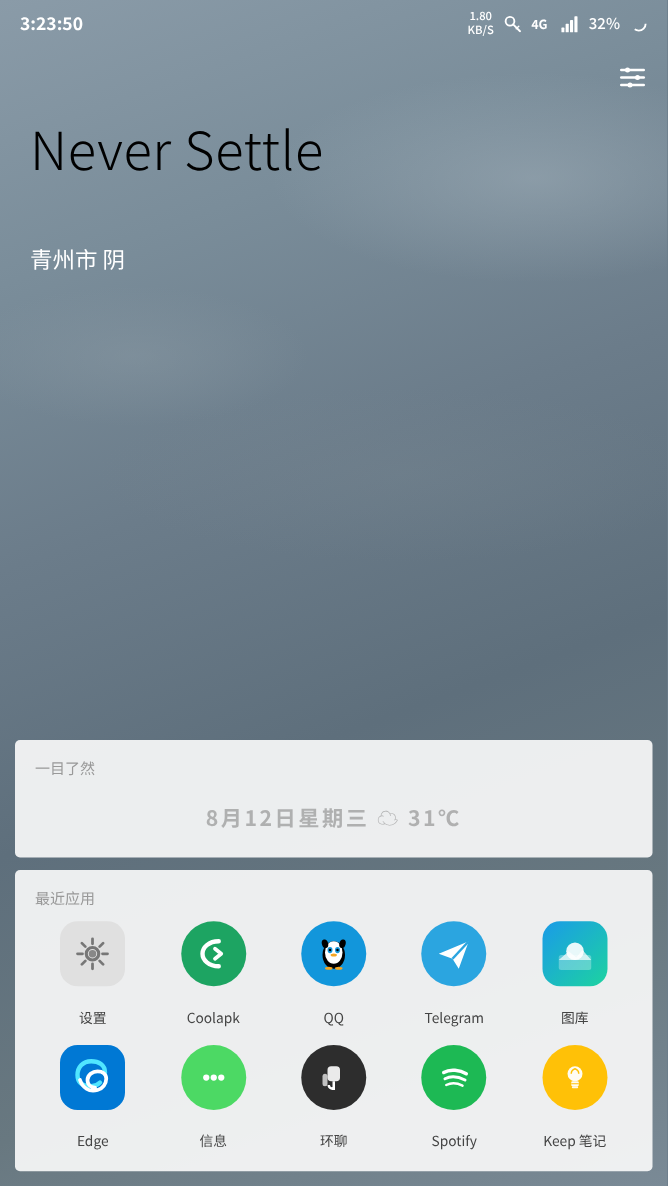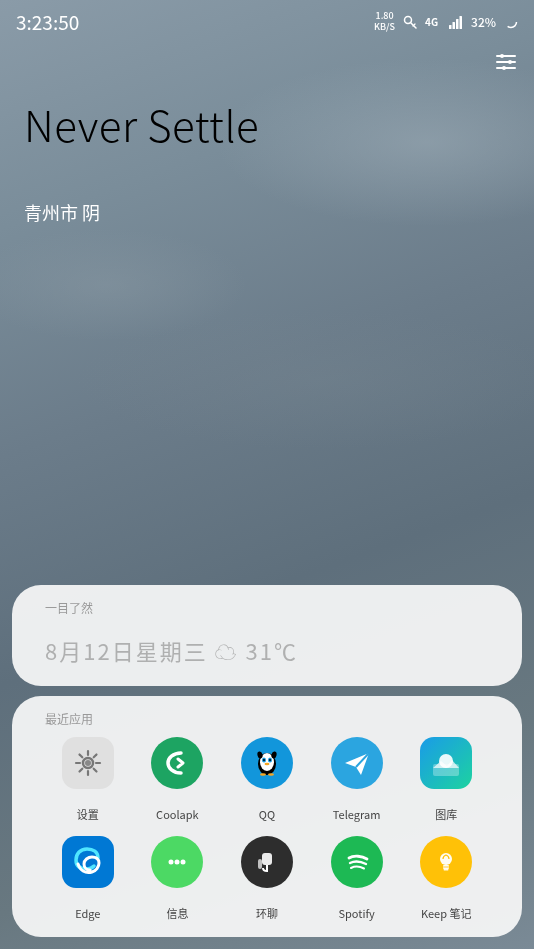--- a/index.html
+++ b/index.html
@@ -34,21 +34,21 @@
       position: relative;
       z-index: 10;
       display: flex;
       justify-content: space-between;
       align-items: center;
       padding: 8px 16px 4px 16px;
       color: white;
       font-size: 13px;
       font-weight: 500;
     }
-    .status-time { font-size: 19px; font-weight: 400; }
+    .status-time { font-size: 14px; font-weight: 700; }
     .status-right {
       display: flex;
       align-items: center;
       gap: 8px;
       font-size: 11px;
     }
     .status-speed { font-size: 9px; text-align: center; line-height: 1.2; }
 
     
     .top-settings {
@@ -99,36 +99,37 @@
       right: 0;
       z-index: 10;
       padding: 0 12px 12px 12px;
       display: flex;
       flex-direction: column;
       gap: 10px;
     }
 
     .card {
       background: rgba(248, 248, 248, 0.92);
-      border-radius: 29px;
-      padding: 14px 33px;
+      border-radius: 4px;
+      padding: 14px 16px;
     }
 
     .card-title {
       font-size: 12px;
       color: #999;
       margin-bottom: 8px;
     }
 
     
     .glance-card .glance-content {
+      text-align: center;
       padding: 10px 0 6px 0;
-      font-size: 22px;
+      font-size: 17px;
       color: rgba(150,150,150,0.7);
-      font-weight: 400;
+      font-weight: 700;
       letter-spacing: 2px;
     }
 
     
     .apps-card {
       padding-bottom: 16px;
     }
     .apps-grid {
       display: grid;
       grid-template-columns: repeat(5, 1fr);

